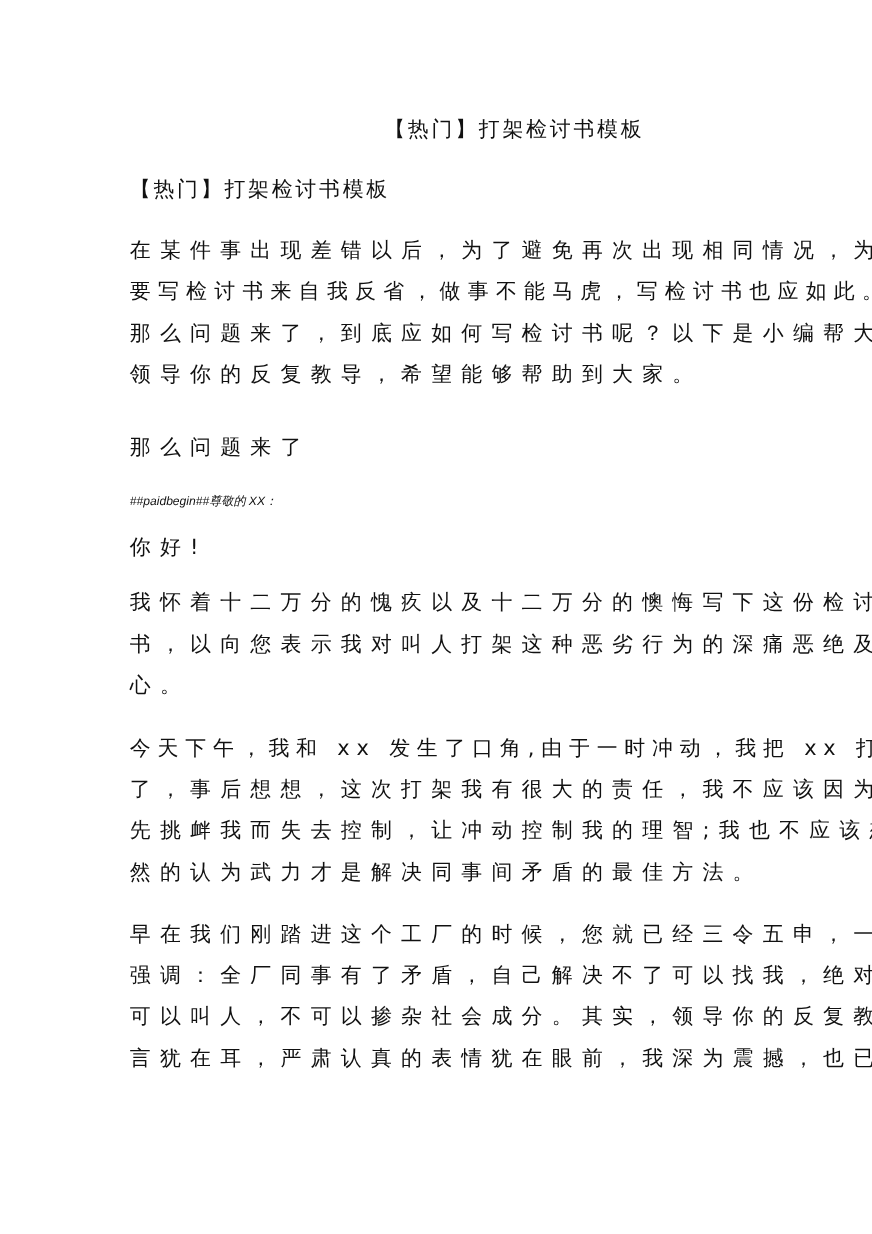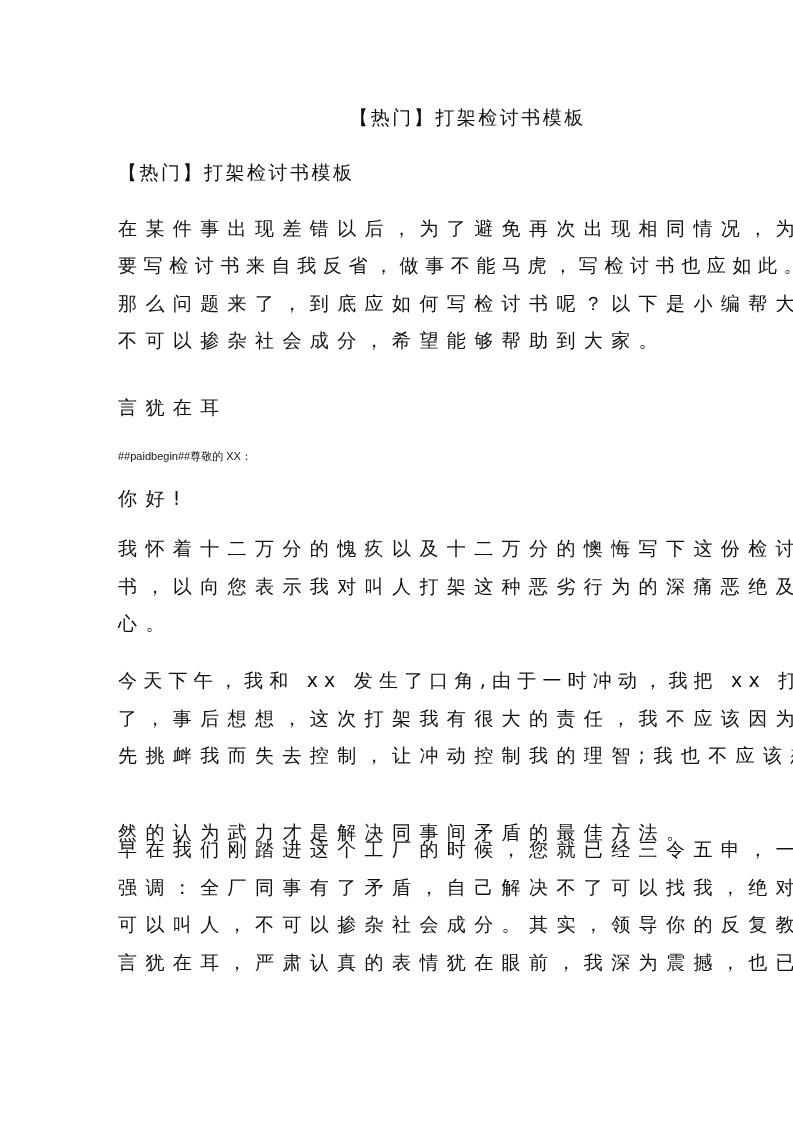--- a/index.html
+++ b/index.html
@@ -4,47 +4,47 @@
 <style>
   html, body { margin: 0; padding: 0; background: #ffffff; }
   body { width: 793px; height: 1122px; position: relative; overflow: hidden;
          font-family: "DejaVu Sans", sans-serif; color: #111; }
   .line { position: absolute; left: 118px; white-space: nowrap; font-size: 19px;
           letter-spacing: 8.4px; line-height: 24px; }
   .title { position: absolute; left: 0; width: 793px; text-align: center; top: 105px;
            font-size: 19px; letter-spacing: 2.5px; white-space: nowrap; }
   .title span { margin-left: 142px; }
   .small { font-family: "Liberation Sans", sans-serif; font-size: 11px; letter-spacing: 0;
-           left: 118px; top: 444px; }
+           left: 118px; top: 444px; font-style: italic; }
 </style>
 </head>
 <body>
 
 <div>
   <div class="title"><span>【热门】打架检讨书模板</span></div>
 
   <div class="line" style="top:160px;letter-spacing:2.5px;">【热门】打架检讨书模板</div>
 
   <div class="line" style="top:216px;">在某件事出现差错以后，为了避免再次出现相同情况，为此</div>
   <div class="line" style="top:253px;letter-spacing:6.6px;">要写检讨书来自我反省，做事不能马虎，写检讨书也应如此。</div>
   <div class="line" style="top:291px;">那么问题来了，到底应如何写检讨书呢？以下是小编帮大家</div>
-  <div class="line" style="top:328px;">不可以掺杂社会成分，希望能够帮助到大家。</div>
+  <div class="line" style="top:328px;">领导你的反复教导，希望能够帮助到大家。</div>
 
-  <div class="line" style="top:395px;">言犹在耳</div>
+  <div class="line" style="top:395px;">那么问题来了</div>
 
   <div class="line small">##paidbegin##尊敬的 XX：</div>
 
   <div class="line" style="top:486px;">你好!</div>
 
   <div class="line" style="top:536px;">我怀着十二万分的愧疚以及十二万分的懊悔写下这份检讨</div>
   <div class="line" style="top:574px;">书，以向您表示我对叫人打架这种恶劣行为的深痛恶绝及决</div>
   <div class="line" style="top:611px;">心。</div>
 
   <div class="line" style="top:668px;letter-spacing:6.2px;">今天下午，我和 xx 发生了口角,由于一时冲动，我把 xx 打伤</div>
   <div class="line" style="top:706px;">了，事后想想，这次打架我有很大的责任，我不应该因为他</div>
   <div class="line" style="top:743px;">先挑衅我而失去控制，让冲动控制我的理智;我也不应该想当</div>
-  <div class="line" style="top:820px;">然的认为武力才是解决同事间矛盾的最佳方法。</div>
+  <div class="line" style="top:781px;">然的认为武力才是解决同事间矛盾的最佳方法。</div>
 
   <div class="line" style="top:837px;">早在我们刚踏进这个工厂的时候，您就已经三令五申，一再</div>
   <div class="line" style="top:875px;">强调：全厂同事有了矛盾，自己解决不了可以找我，绝对不</div>
   <div class="line" style="top:912px;">可以叫人，不可以掺杂社会成分。其实，领导你的反复教导</div>
   <div class="line" style="top:950px;">言犹在耳，严肃认真的表情犹在眼前，我深为震撼，也已经</div>
 </div>
 
 </body></html>

